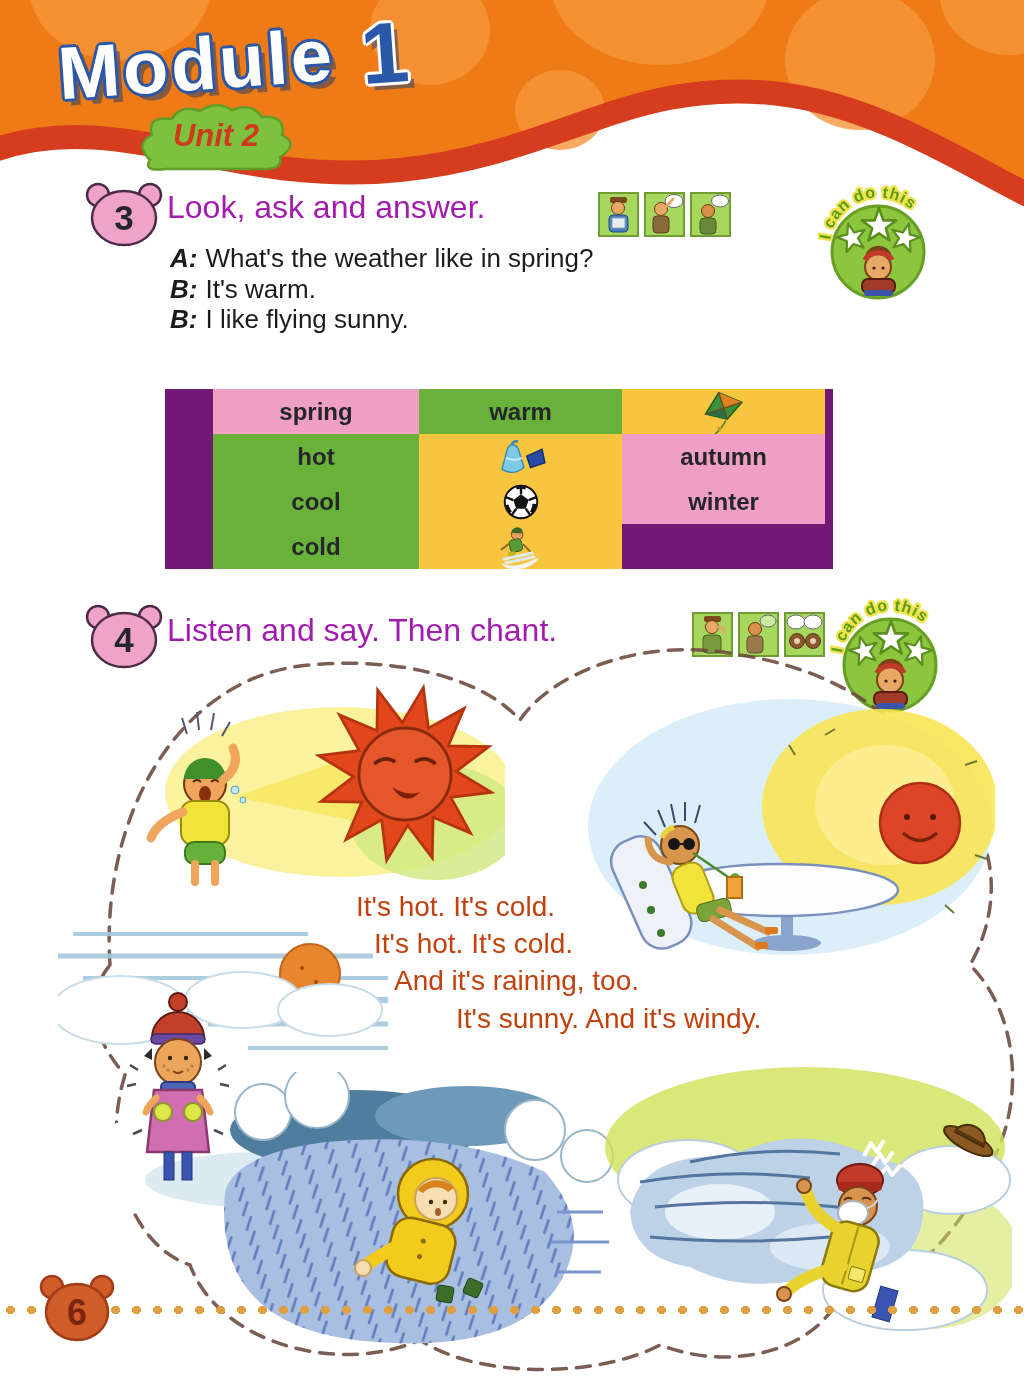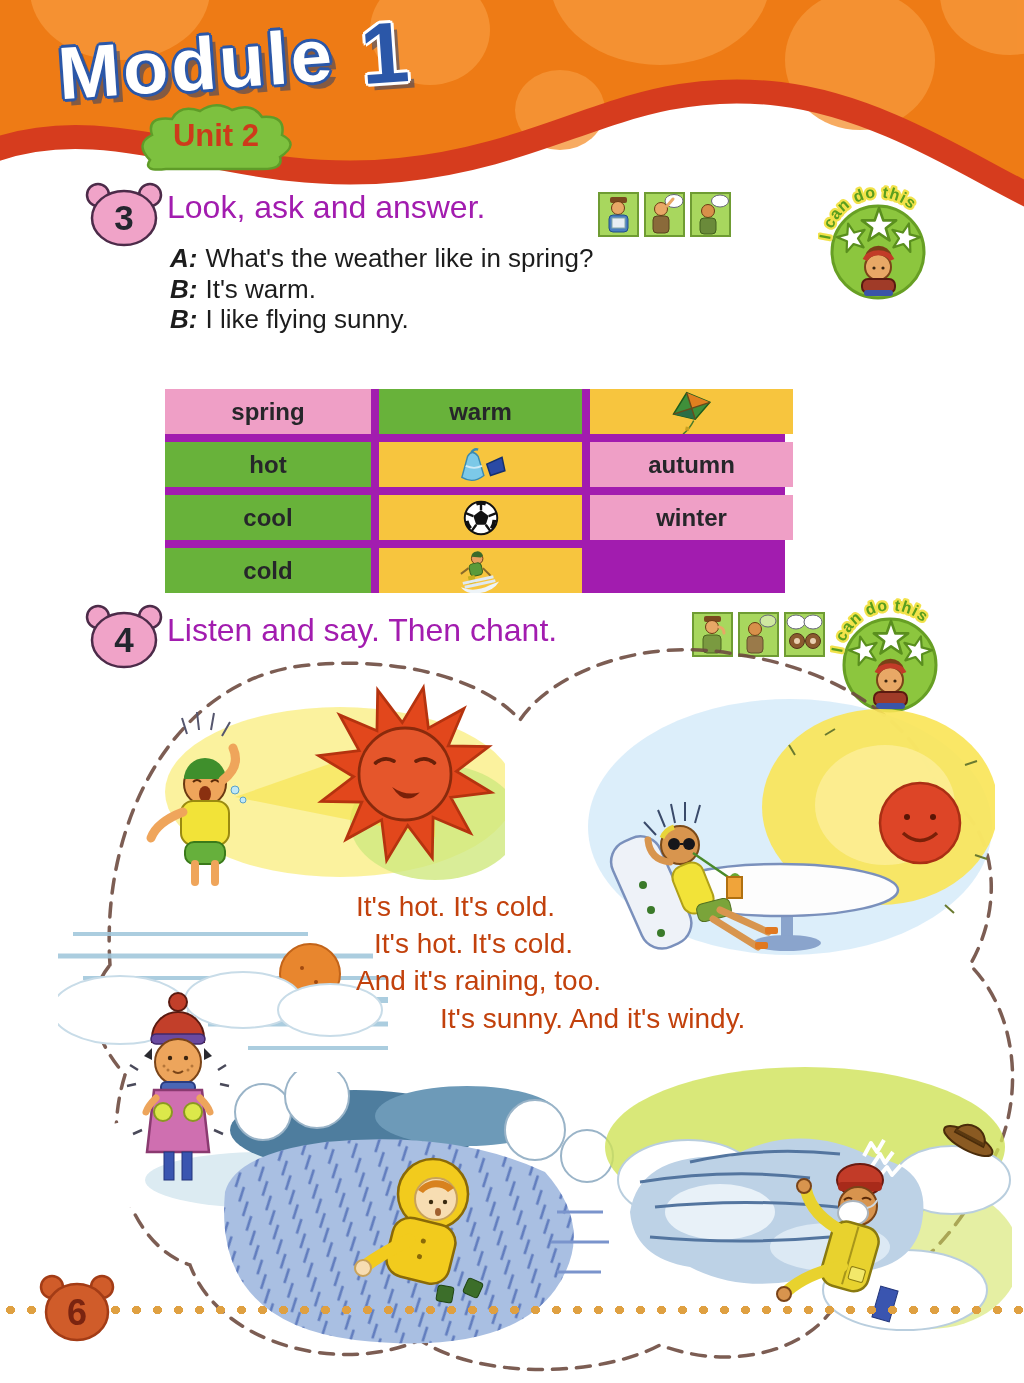--- a/index.html
+++ b/index.html
@@ -24,34 +24,34 @@
   }
   #module-number{
     font-size:86px;color:#2b57a8;margin-left:26px;vertical-align:-6px;
     text-shadow:3px 0 0 #fff,-3px 0 0 #fff,0 3px 0 #fff,0 -3px 0 #fff,
       2px 2px 0 #fff,-2px 2px 0 #fff,2px -2px 0 #fff,-2px -2px 0 #fff,
       6px 7px 0 rgba(26,58,112,.5);
   }
   #unit-badge{left:128px;top:102px;width:176px;height:72px;}
   #unit-badge-text{
     position:absolute;left:0;top:16px;width:176px;text-align:center;
-    font-size:31px;font-weight:bold;color:#ce3a1b;
+    font-size:31px;font-weight:bold;color:#ce3a1b;font-style:italic;
   }
 
   
   .ex-title{font-size:32px;font-weight:normal;color:#a21caf;white-space:nowrap;}
   .icon-row{display:flex;gap:5px;}
   .dlg{font-size:26px;line-height:30.5px;}
   .dlg b{font-style:italic;margin-right:8px;}
 
   
   #season-table{
     left:165px;top:389px;width:620px;
     display:grid;grid-template-columns:206px 203px 203px;grid-auto-rows:45px;
-    gap:8px;background:#a21caf;
+    gap:0;background:#701a75;padding-left:48px;
   }
   .cell{display:flex;align-items:center;justify-content:center;
     font-size:24px;font-weight:bold;color:#26262a;}
   .c-season{background:#ef9fc6;}
   .c-weather{background:#68b23a;}
   .c-activity{background:#f7c53e;}
 
   
   .chant{font-size:28px;line-height:37px;color:#c2410c;white-space:nowrap;}
 
@@ -448,24 +448,24 @@
     <g transform="translate(372,72) rotate(28)">
       <ellipse cx="0" cy="8" rx="27" ry="9" fill="#8a5a22" stroke="#4a2c0a" stroke-width="2"></ellipse>
       <path d="M-16,6 a16,14 0 0 1 32,0 z" fill="#8a5a22" stroke="#4a2c0a" stroke-width="2"></path>
       <path d="M-16,4 h32" stroke="#5a3810" stroke-width="3"></path>
     </g>
   </svg>
 
   <div class="abs" style="left:356px;top:888px">
     <div class="chant">It's hot. It's cold.</div>
     <div class="chant" style="margin-left:18px">It's hot. It's cold.</div>
-    <div class="chant" style="">And it's raining, too.</div>
+    <div class="chant" style="margin-left:38px">And it's raining, too.</div>
   </div>
   <div class="abs" style="left:418px;top:1000px">
-    <div class="chant" style="margin-left:22px">It's sunny. And it's windy.</div>
+    <div class="chant" style="margin-left:38px">It's sunny. And it's windy.</div>
   </div>
 
   <div class="abs" id="dot-rule"></div>
   <svg class="abs" style="left:36px;top:1272px" width="82" height="74" viewBox="0 0 82 74">
     <circle cx="16" cy="15" r="11" fill="#d05c2a" stroke="#a33c16" stroke-width="2.5"></circle>
     <circle cx="66" cy="15" r="11" fill="#d05c2a" stroke="#a33c16" stroke-width="2.5"></circle>
     <ellipse cx="41" cy="40" rx="31" ry="28" fill="#d05c2a" stroke="#a33c16" stroke-width="2.5"></ellipse>
     <text x="41" y="53" text-anchor="middle" font-size="36" font-weight="bold" fill="#7a2410">6</text>
   </svg>
 

